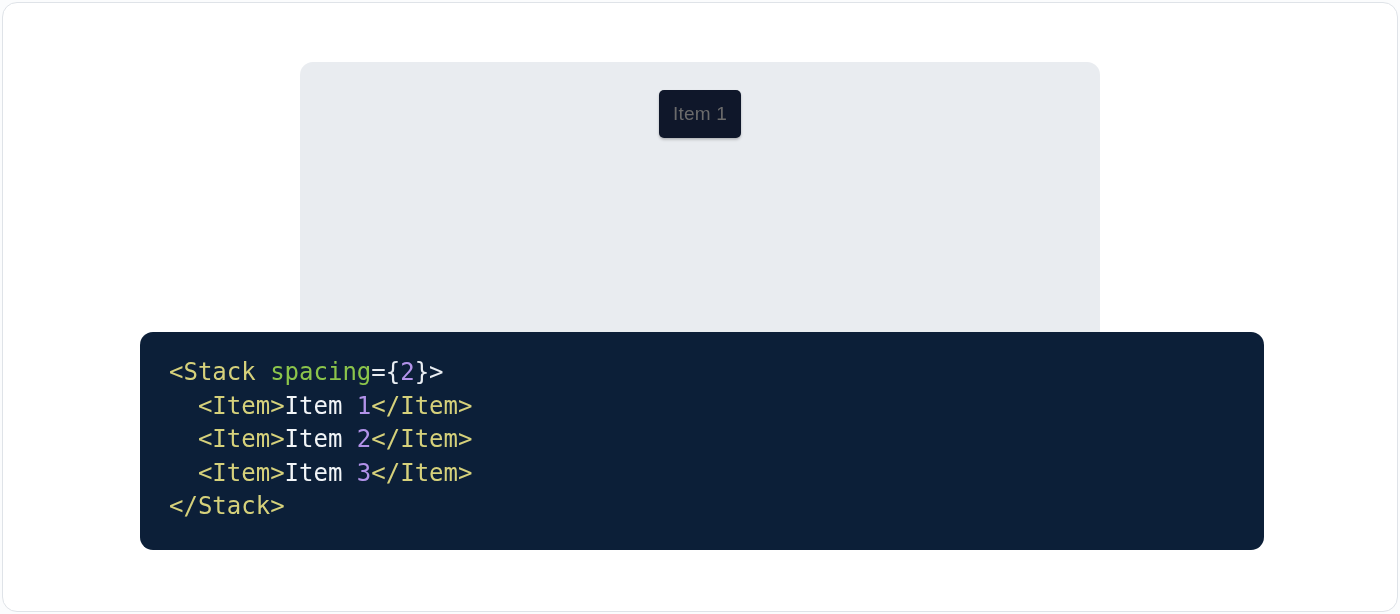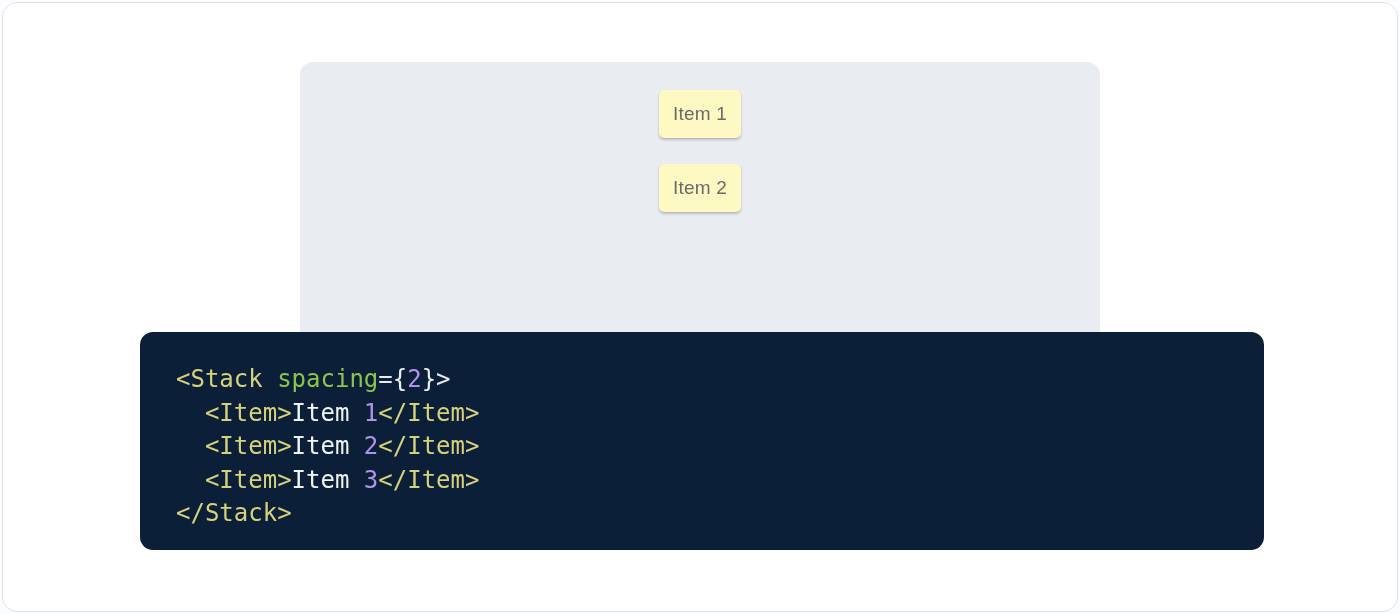--- a/index.html
+++ b/index.html
@@ -30,62 +30,61 @@
   .stack {
     display: flex;
     flex-direction: column;
     align-items: center;
     padding-top: 28px;
     gap: 26px;
   }
   .stack-item {
     width: 82px;
     height: 48px;
-    background: #fef9c3;
+    background: #0f172a;
     border-radius: 5px;
     box-shadow: 0 2px 3px rgba(0,0,0,0.16), 0 1px 2px rgba(0,0,0,0.10);
     display: flex;
     align-items: center;
     justify-content: center;
     font-size: 19px;
     color: #6b6b6b;
     letter-spacing: 0.2px;
   }
   .code-block {
     position: absolute;
     left: 137px; top: 329px;
     width: 1124px; height: 218px;
     border-radius: 13px;
     box-sizing: border-box;
     padding: 23px 28px;
     background: var(--code-bg, #0c1f38);
   }
   .code-pre {
-    margin: 8px;
+    margin: 1px;
     font-family: "DejaVu Sans Mono", "Liberation Mono", monospace;
     font-size: 24px;
     line-height: 33.5px;
     white-space: pre;
     color: var(--tok-plain, #f2f5f8);
   }
   .tok-tag   { color: var(--tok-tag); }
   .tok-attr  { color: var(--tok-attr); }
   .tok-num   { color: var(--tok-num); }
   .tok-punct { color: var(--tok-punct); }
   .tok-plain { color: var(--tok-plain); }
 </style>
 </head>
 <body>
 
 <div class="page">
 
   <div class="demo-panel" style="background: rgb(233, 236, 240);">
     <div class="stack">
       <div class="stack-item">Item 1</div>
-      <div class="stack-item">Item 2</div>
     </div>
   </div>
 
   <div class="code-block">
     <pre class="code-pre" id="code-root"><span class="tok-tag">&lt;Stack </span><span class="tok-attr">spacing</span><span class="tok-punct">={</span><span class="tok-num">2</span><span class="tok-punct">}&gt;</span>
 <span class="tok-plain">  </span><span class="tok-tag">&lt;Item&gt;</span><span class="tok-plain">Item </span><span class="tok-num">1</span><span class="tok-tag">&lt;/Item&gt;</span>
 <span class="tok-plain">  </span><span class="tok-tag">&lt;Item&gt;</span><span class="tok-plain">Item </span><span class="tok-num">2</span><span class="tok-tag">&lt;/Item&gt;</span>
 <span class="tok-plain">  </span><span class="tok-tag">&lt;Item&gt;</span><span class="tok-plain">Item </span><span class="tok-num">3</span><span class="tok-tag">&lt;/Item&gt;</span>
 <span class="tok-tag">&lt;/Stack&gt;</span></pre>
   </div>

